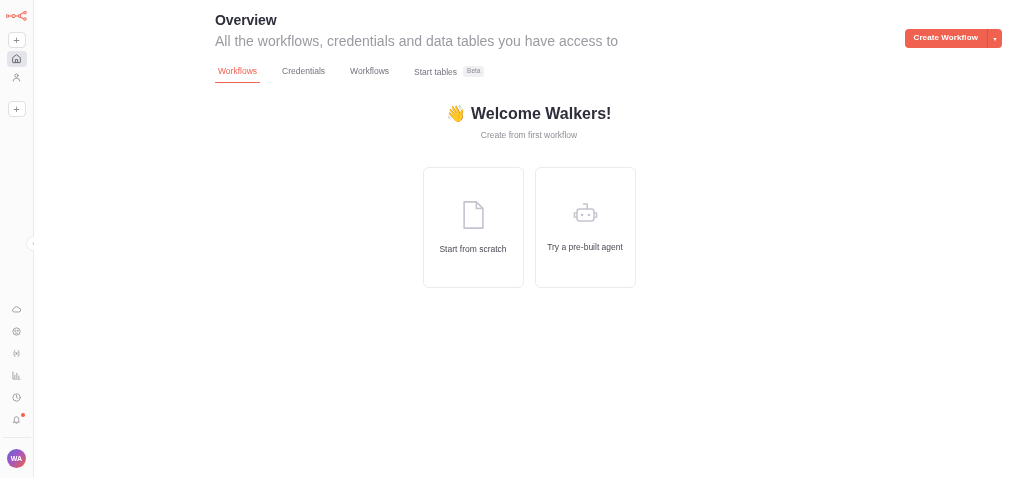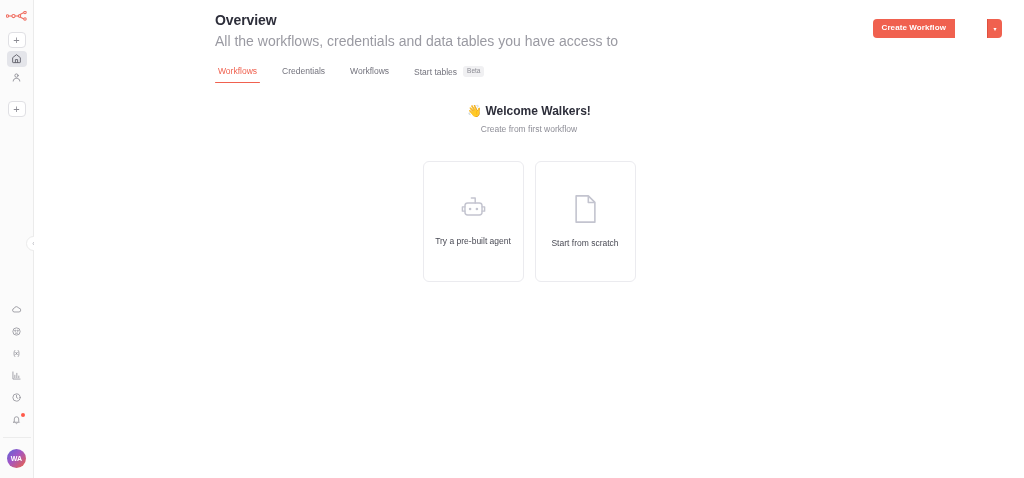--- a/index.html
+++ b/index.html
@@ -119,22 +119,21 @@
     font-size: 14px;
     color: #9a9aa2;
     margin-top: 3px;
     line-height: 1.3;
   }
   .btn-group {
     display: flex;
     align-items: stretch;
     border-radius: 4px;
     overflow: hidden;
-    margin-top: 8px;
-    gap: 32px;
+    margin-top: 18px;
   }
   .btn-primary {
     background: #f0614f;
     color: #ffffff;
     font-size: 8px;
     font-weight: bold;
     padding: 5px 9px 6px 9px;
     border: none;
     line-height: 1;
     white-space: nowrap;
@@ -185,21 +184,21 @@
     padding: 2px 4px;
     line-height: 1;
   }
 
   
   .welcome {
     text-align: center;
     margin-top: 20px;
   }
   .welcome-title {
-    font-size: 12px;
+    font-size: 16px;
     font-weight: bold;
     color: #2d2e3a;
     line-height: 1.3;
   }
   .welcome-sub {
     font-size: 8.5px;
     color: #8e8e97;
     margin-top: 5px;
   }
 
@@ -398,38 +397,38 @@
         <div class="welcome-title">
           <span>👋</span><span>&nbsp;</span><span>Welcome Walkers!</span>
         </div>
         <div class="welcome-sub">Create from first workflow</div>
       </section>
 
       <section class="cards">
 
         <div class="card">
           <span class="card-icon">
+            <svg width="25" height="30" viewBox="0 0 26 32" fill="none" stroke="currentColor" stroke-width="1.7" stroke-linejoin="round">
+              <path d="M3 2 H16 L23 9 V30 H3 Z"></path>
+              <path d="M16 2 V9 H23"></path>
+            </svg>
+          </span>
+          <span class="card-label">Start from scratch</span>
+        </div>
+
+        <div class="card">
+          <span class="card-icon">
             <svg width="29" height="26" viewBox="0 0 34 30" fill="none" stroke="currentColor" stroke-width="1.7" stroke-linejoin="round" stroke-linecap="round">
               <path d="M14.5 2 H19 V8"></path>
               <rect x="7" y="8" width="20" height="14" rx="3.2"></rect>
               <path d="M7 12.5 H4 V17.5 H7"></path>
               <path d="M27 12.5 H30 V17.5 H27"></path>
               <circle cx="13" cy="15" r="1.5" fill="currentColor" stroke="none"></circle>
               <circle cx="21" cy="15" r="1.5" fill="currentColor" stroke="none"></circle>
             </svg>
           </span>
           <span class="card-label">Try a pre-built agent</span>
         </div>
 
-        <div class="card">
-          <span class="card-icon">
-            <svg width="25" height="30" viewBox="0 0 26 32" fill="none" stroke="currentColor" stroke-width="1.7" stroke-linejoin="round">
-              <path d="M3 2 H16 L23 9 V30 H3 Z"></path>
-              <path d="M16 2 V9 H23"></path>
-            </svg>
-          </span>
-          <span class="card-label">Start from scratch</span>
-        </div>
-
       </section>
     </div>
   </main>
 </div>
 
 </body></html>

